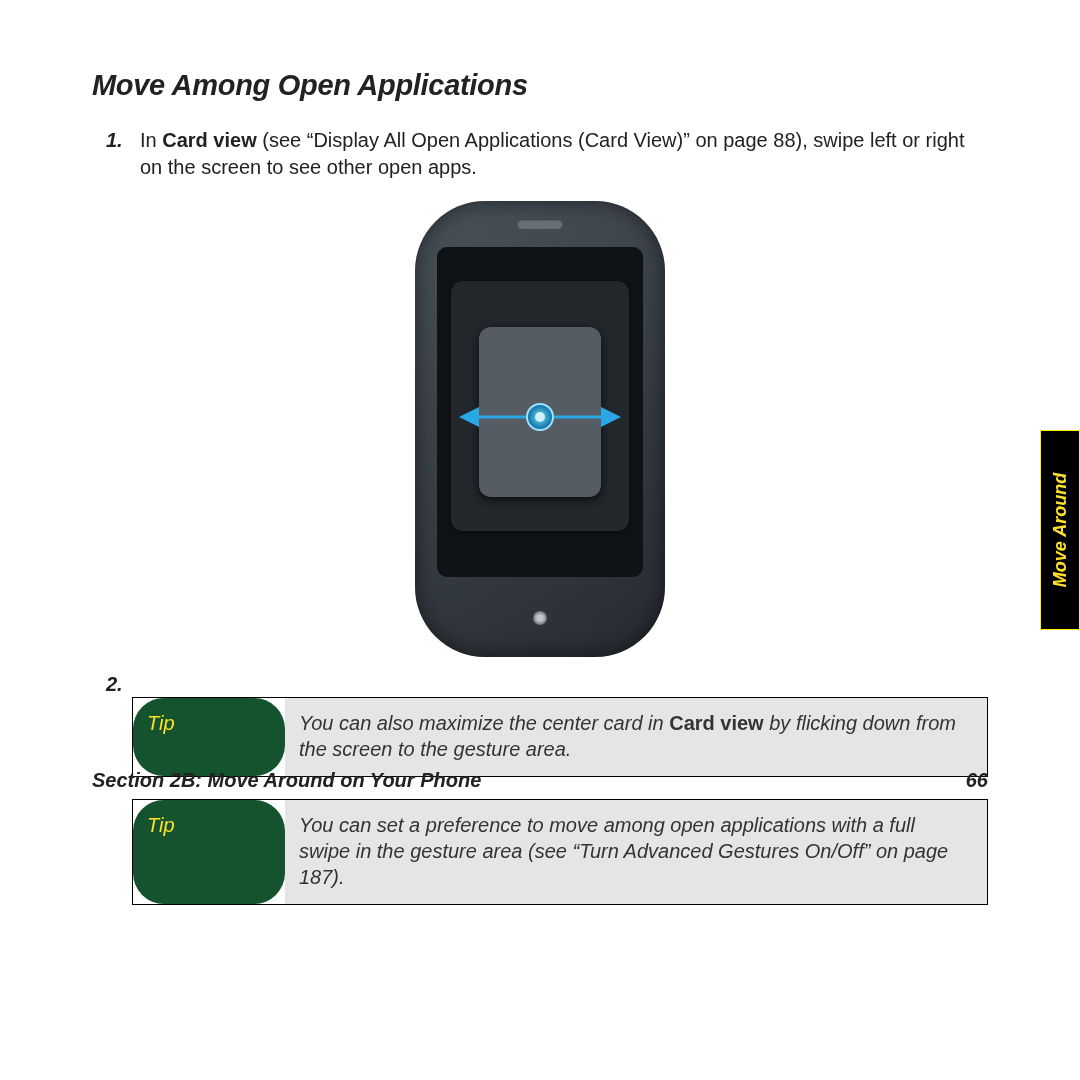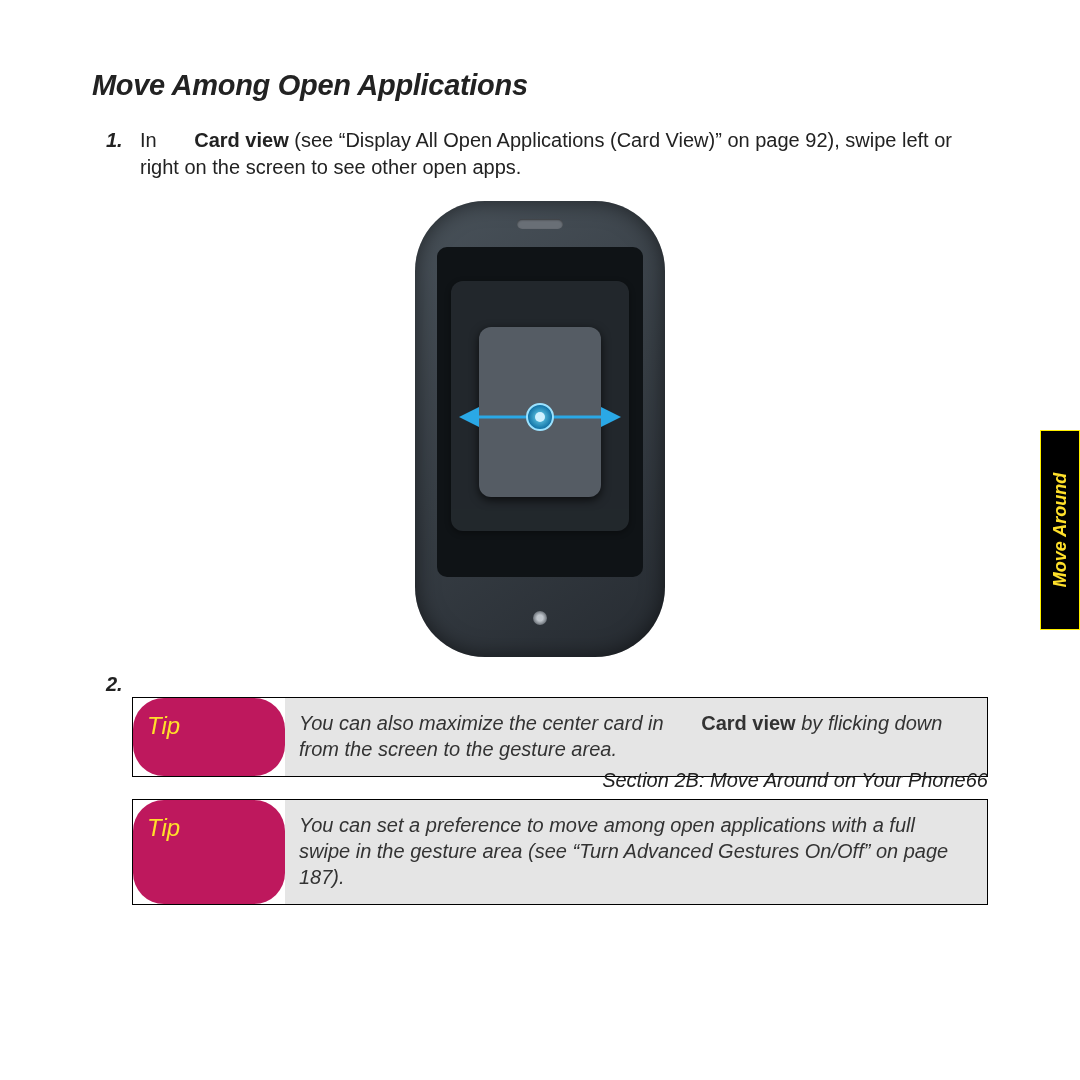--- a/index.html
+++ b/index.html
@@ -34,21 +34,21 @@
     margin-bottom: 14px;
     font-size: 20px;
   }
   ol.steps > li .num {
     position: absolute;
     left: -34px;
     top: 0;
     font-weight: 700;
     font-style: italic;
   }
-  .bold { font-weight: 700; margin-left: 32px; }
+  .bold { font-weight: 700; }
 
   
   .phone-wrap {
     width: 100%;
     display: flex;
     justify-content: center;
     margin: 20px 0 14px 0;
   }
   .phone {
     width: 250px;
@@ -108,25 +108,25 @@
   }
 
   
   .tip-box {
     display:flex;
     border:1px solid #000;
     margin: 0 0 22px 40px;
   }
   .tip-label {
     flex: 0 0 152px;
-    background:#be185d;
+    background:#14532d;
     color:#ffe02a;
     font-style:italic;
     padding:12px 14px;
-    font-size:24px;
+    font-size:20px;
     border-radius:31px;
   }
   .tip-body {
     flex:1;
     background:#e5e5e5;
     color:#333;
     font-style:italic;
     padding:12px 30px 14px 14px;
     font-size:20px;
     line-height:1.3;
@@ -153,37 +153,37 @@
     font-style:italic;
     font-weight:600;
     font-size:18px;
     white-space:nowrap;
   }
 
   
   .footer {
     position:absolute;
     left:92px; right:92px; bottom:36px;
-    display:flex; justify-content:flex-end;
+    display:flex; justify-content:space-between;
     font-style:italic;
     font-size:20px;
-    font-weight:400;
+    font-weight:700;
   }
 </style>
 </head>
 <body>
 
 <div class="page">
 
   <h2 class="heading">Move Among Open Applications</h2>
 
   <ol class="steps">
     <li>
       <span class="num">1.</span>
-      <span>In </span><span class="bold">Card view</span><span> (see “Display All Open Applications (Card View)” on page 92), swipe left or right on the screen to see other open apps.</span>
+      <span>In </span><span class="bold">Card view</span><span> (see “Display All Open Applications (Card View)” on page 88), swipe left or right on the screen to see other open apps.</span>
     </li>
   </ol>
 
   <div class="phone-wrap">
     <div class="phone">
       <div class="earpiece"></div>
       <div class="screen">
         <div class="card"></div>
         <div class="card front"></div>
         <div class="swipe-arrow">

